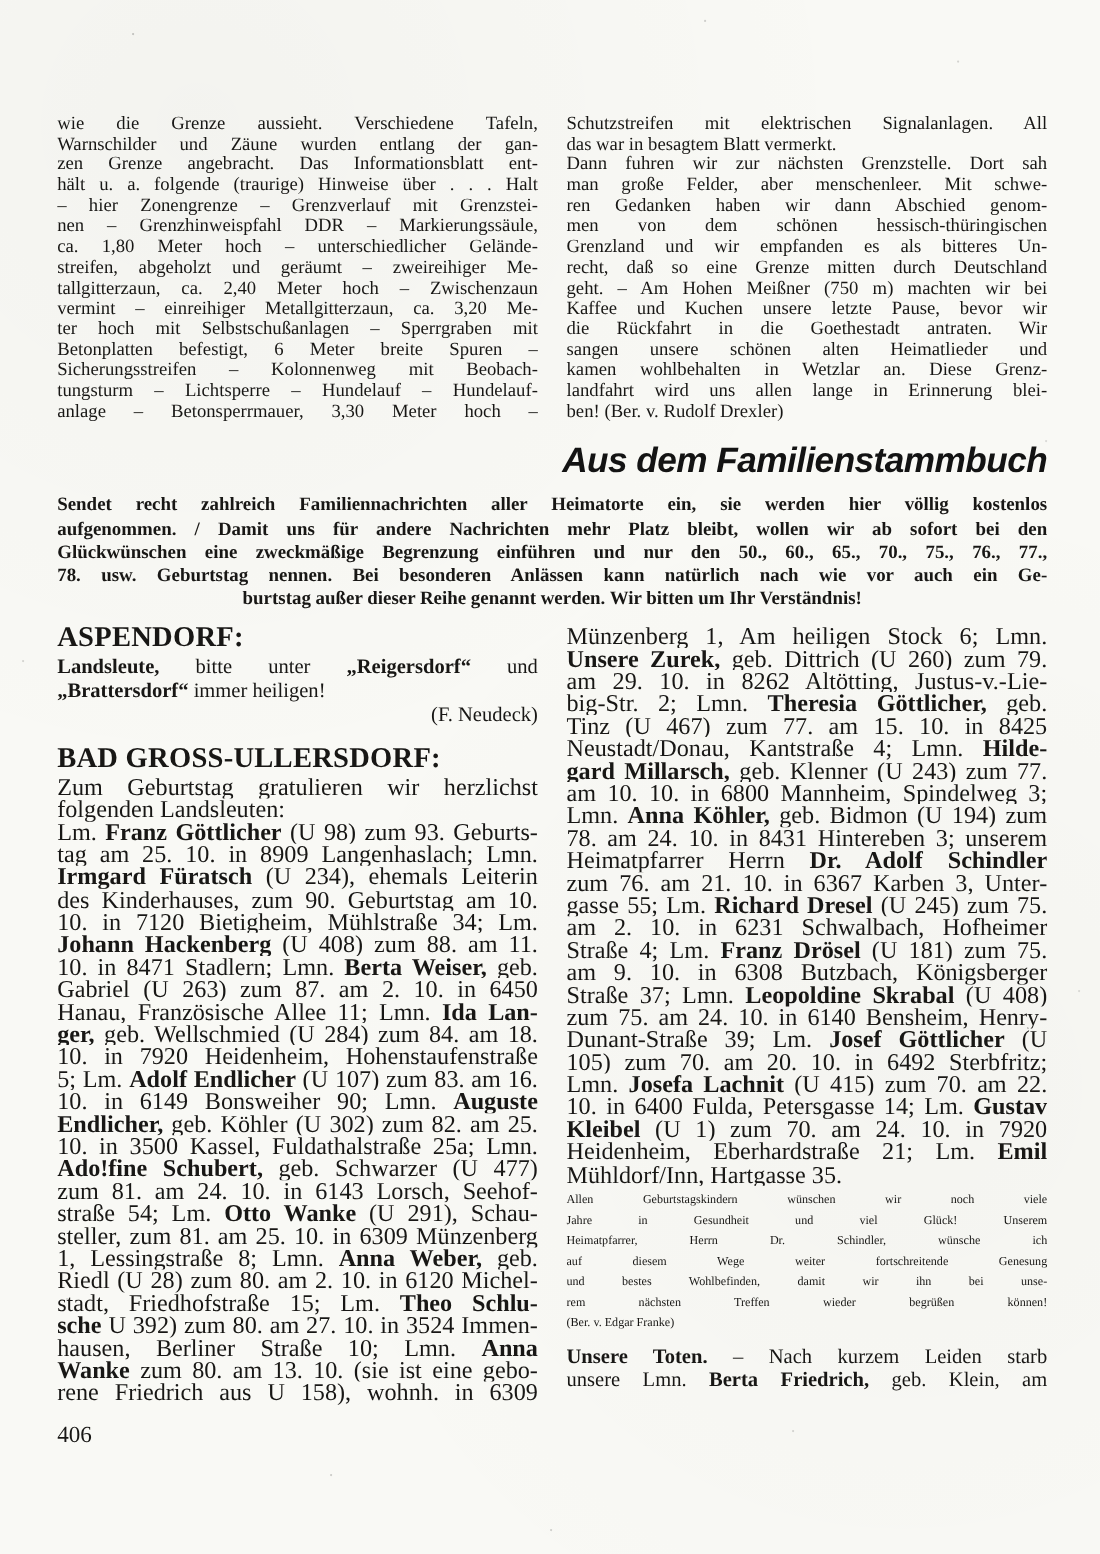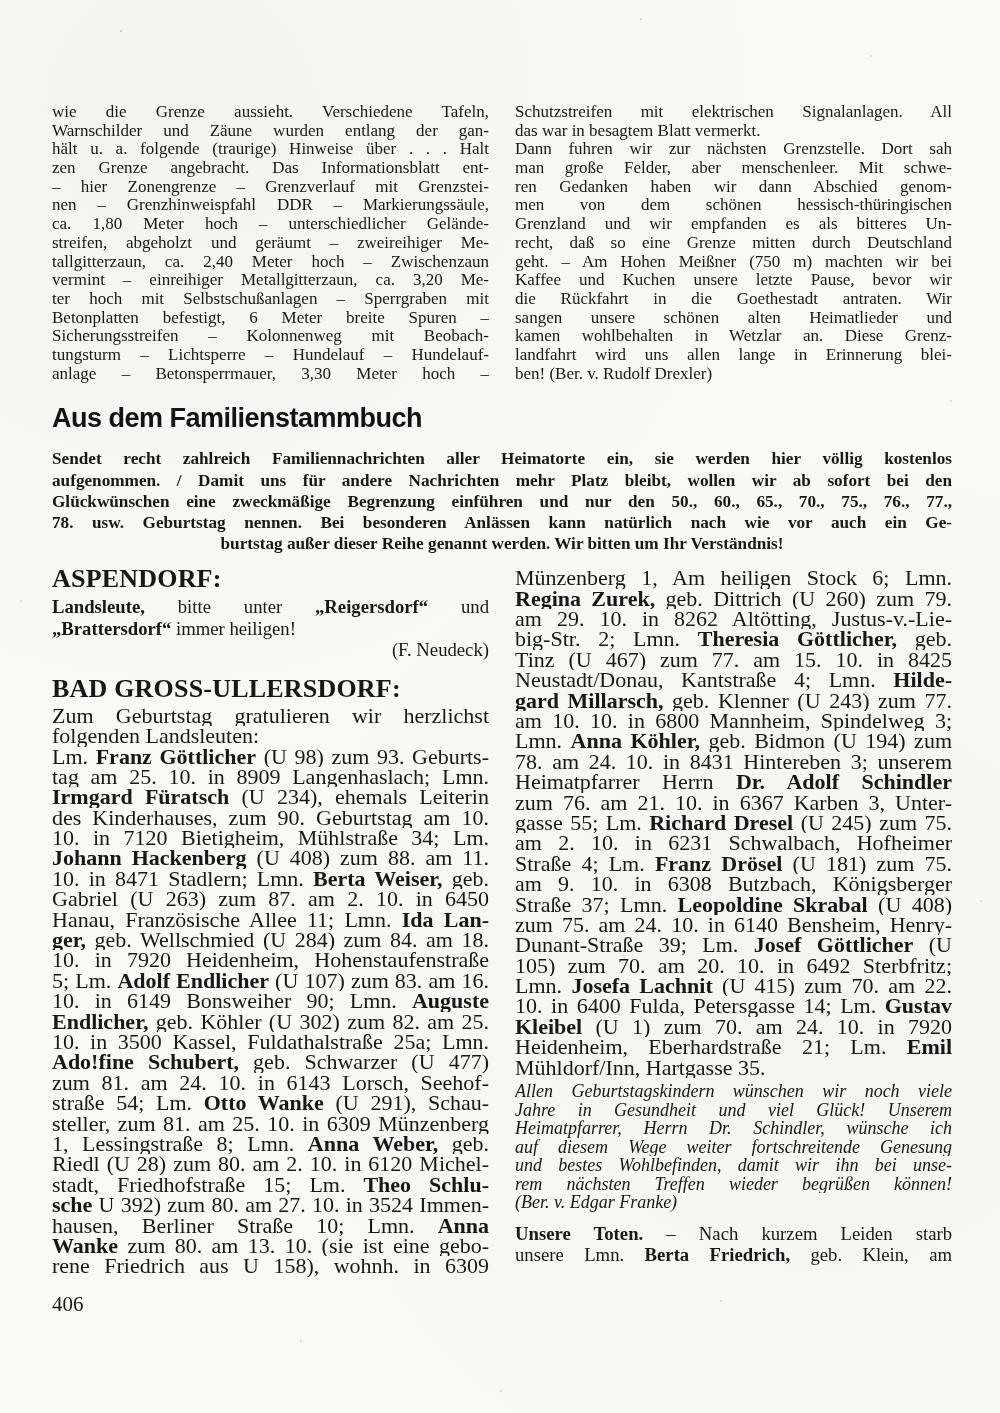--- a/index.html
+++ b/index.html
@@ -57,27 +57,28 @@
   .line.center { text-align: left; text-align-last: center; }
   .b { font-weight: bold; }
 
   .top-block .line {
     font-size: 17px;
     line-height: 18.7px;
     height: 18.7px;
   }
   h1.title {
     margin: 15px 0 10px 0;
-    text-align: left;
+    text-align: right;
     font-family: "Liberation Sans", sans-serif;
     font-weight: bold;
-    font-size: 27px;
+    font-size: 32px;
     line-height: 40px;
     letter-spacing: -0.5px;
     color: #131313;
+    font-style: italic;
   }
   .intro .line {
     font-weight: bold;
     font-size: 17.2px;
     line-height: 21.2px;
     height: 21.2px;
   }
   .body-block {
     margin-top: 14px;
   }
@@ -96,24 +97,23 @@
   .sec-gap { height: 17px; }
   .names .line {
     font-size: 22px;
     line-height: 20.4px;
     height: 20.4px;
   }
   .small-lines {
     margin-top: 4px;
   }
   .small-lines .line {
-    font-size: 18px;
+    font-size: 11px;
     line-height: 18.5px;
     height: 18.5px;
-    font-style: italic;
   }
   .toten {
     margin-top: 11px;
   }
   .toten .line {
     font-size: 18.7px;
     line-height: 21px;
     height: 21px;
   }
   .pageno {
@@ -124,22 +124,22 @@
 </style>
 </head>
 <body>
 
 <div class="page">
 
   <div class="two-col top-block">
     <div class="col">
         <div class="line"><span>wie die Grenze aussieht. Verschiedene Tafeln,</span></div>
         <div class="line"><span>Warnschilder und Zäune wurden entlang der gan-</span></div>
+        <div class="line"><span>zen Grenze angebracht. Das Informationsblatt ent-</span></div>
         <div class="line"><span>hält u. a. folgende (traurige) Hinweise über . . . Halt</span></div>
-        <div class="line"><span>zen Grenze angebracht. Das Informationsblatt ent-</span></div>
         <div class="line"><span>– hier Zonengrenze – Grenzverlauf mit Grenzstei-</span></div>
         <div class="line"><span>nen – Grenzhinweispfahl DDR – Markierungssäule,</span></div>
         <div class="line"><span>ca. 1,80 Meter hoch – unterschiedlicher Gelände-</span></div>
         <div class="line"><span>streifen, abgeholzt und geräumt – zweireihiger Me-</span></div>
         <div class="line"><span>tallgitterzaun, ca. 2,40 Meter hoch – Zwischenzaun</span></div>
         <div class="line"><span>vermint – einreihiger Metallgitterzaun, ca. 3,20 Me-</span></div>
         <div class="line"><span>ter hoch mit Selbstschußanlagen – Sperrgraben mit</span></div>
         <div class="line"><span>Betonplatten befestigt, 6 Meter breite Spuren –</span></div>
         <div class="line"><span>Sicherungsstreifen – Kolonnenweg mit Beobach-</span></div>
         <div class="line"><span>tungsturm – Lichtsperre – Hundelauf – Hundelauf-</span></div>
@@ -215,21 +215,21 @@
             <div class="line"><span class="b">sche</span><span> U 392) zum 80. am 27. 10. in 3524 Immen-</span></div>
             <div class="line"><span>hausen, Berliner Straße 10; Lmn. </span><span class="b">Anna</span></div>
             <div class="line"><span class="b">Wanke</span><span> zum 80. am 13. 10. (sie ist eine gebo-</span></div>
             <div class="line"><span>rene Friedrich aus U 158), wohnh. in 6309</span></div>
           </div>
       </div>
     </div>
     <div class="col">
       <div class="names">
           <div class="line"><span>Münzenberg 1, Am heiligen Stock 6; Lmn.</span></div>
-          <div class="line"><span class="b">Regina Zurek,</span><span> geb. Dittrich (U 260) zum 79.</span></div>
+          <div class="line"><span class="b">Unsere Zurek,</span><span> geb. Dittrich (U 260) zum 79.</span></div>
           <div class="line"><span>am 29. 10. in 8262 Altötting, Justus-v.-Lie-</span></div>
           <div class="line"><span>big-Str. 2; Lmn. </span><span class="b">Theresia Göttlicher,</span><span> geb.</span></div>
           <div class="line"><span>Tinz (U 467) zum 77. am 15. 10. in 8425</span></div>
           <div class="line"><span>Neustadt/Donau, Kantstraße 4; Lmn. </span><span class="b">Hilde-</span></div>
           <div class="line"><span class="b">gard Millarsch,</span><span> geb. Klenner (U 243) zum 77.</span></div>
           <div class="line"><span>am 10. 10. in 6800 Mannheim, Spindelweg 3;</span></div>
           <div class="line"><span>Lmn. </span><span class="b">Anna Köhler,</span><span> geb. Bidmon (U 194) zum</span></div>
           <div class="line"><span>78. am 24. 10. in 8431 Hintereben 3; unserem</span></div>
           <div class="line"><span>Heimatpfarrer Herrn </span><span class="b">Dr. Adolf Schindler</span></div>
           <div class="line"><span>zum 76. am 21. 10. in 6367 Karben 3, Unter-</span></div>

